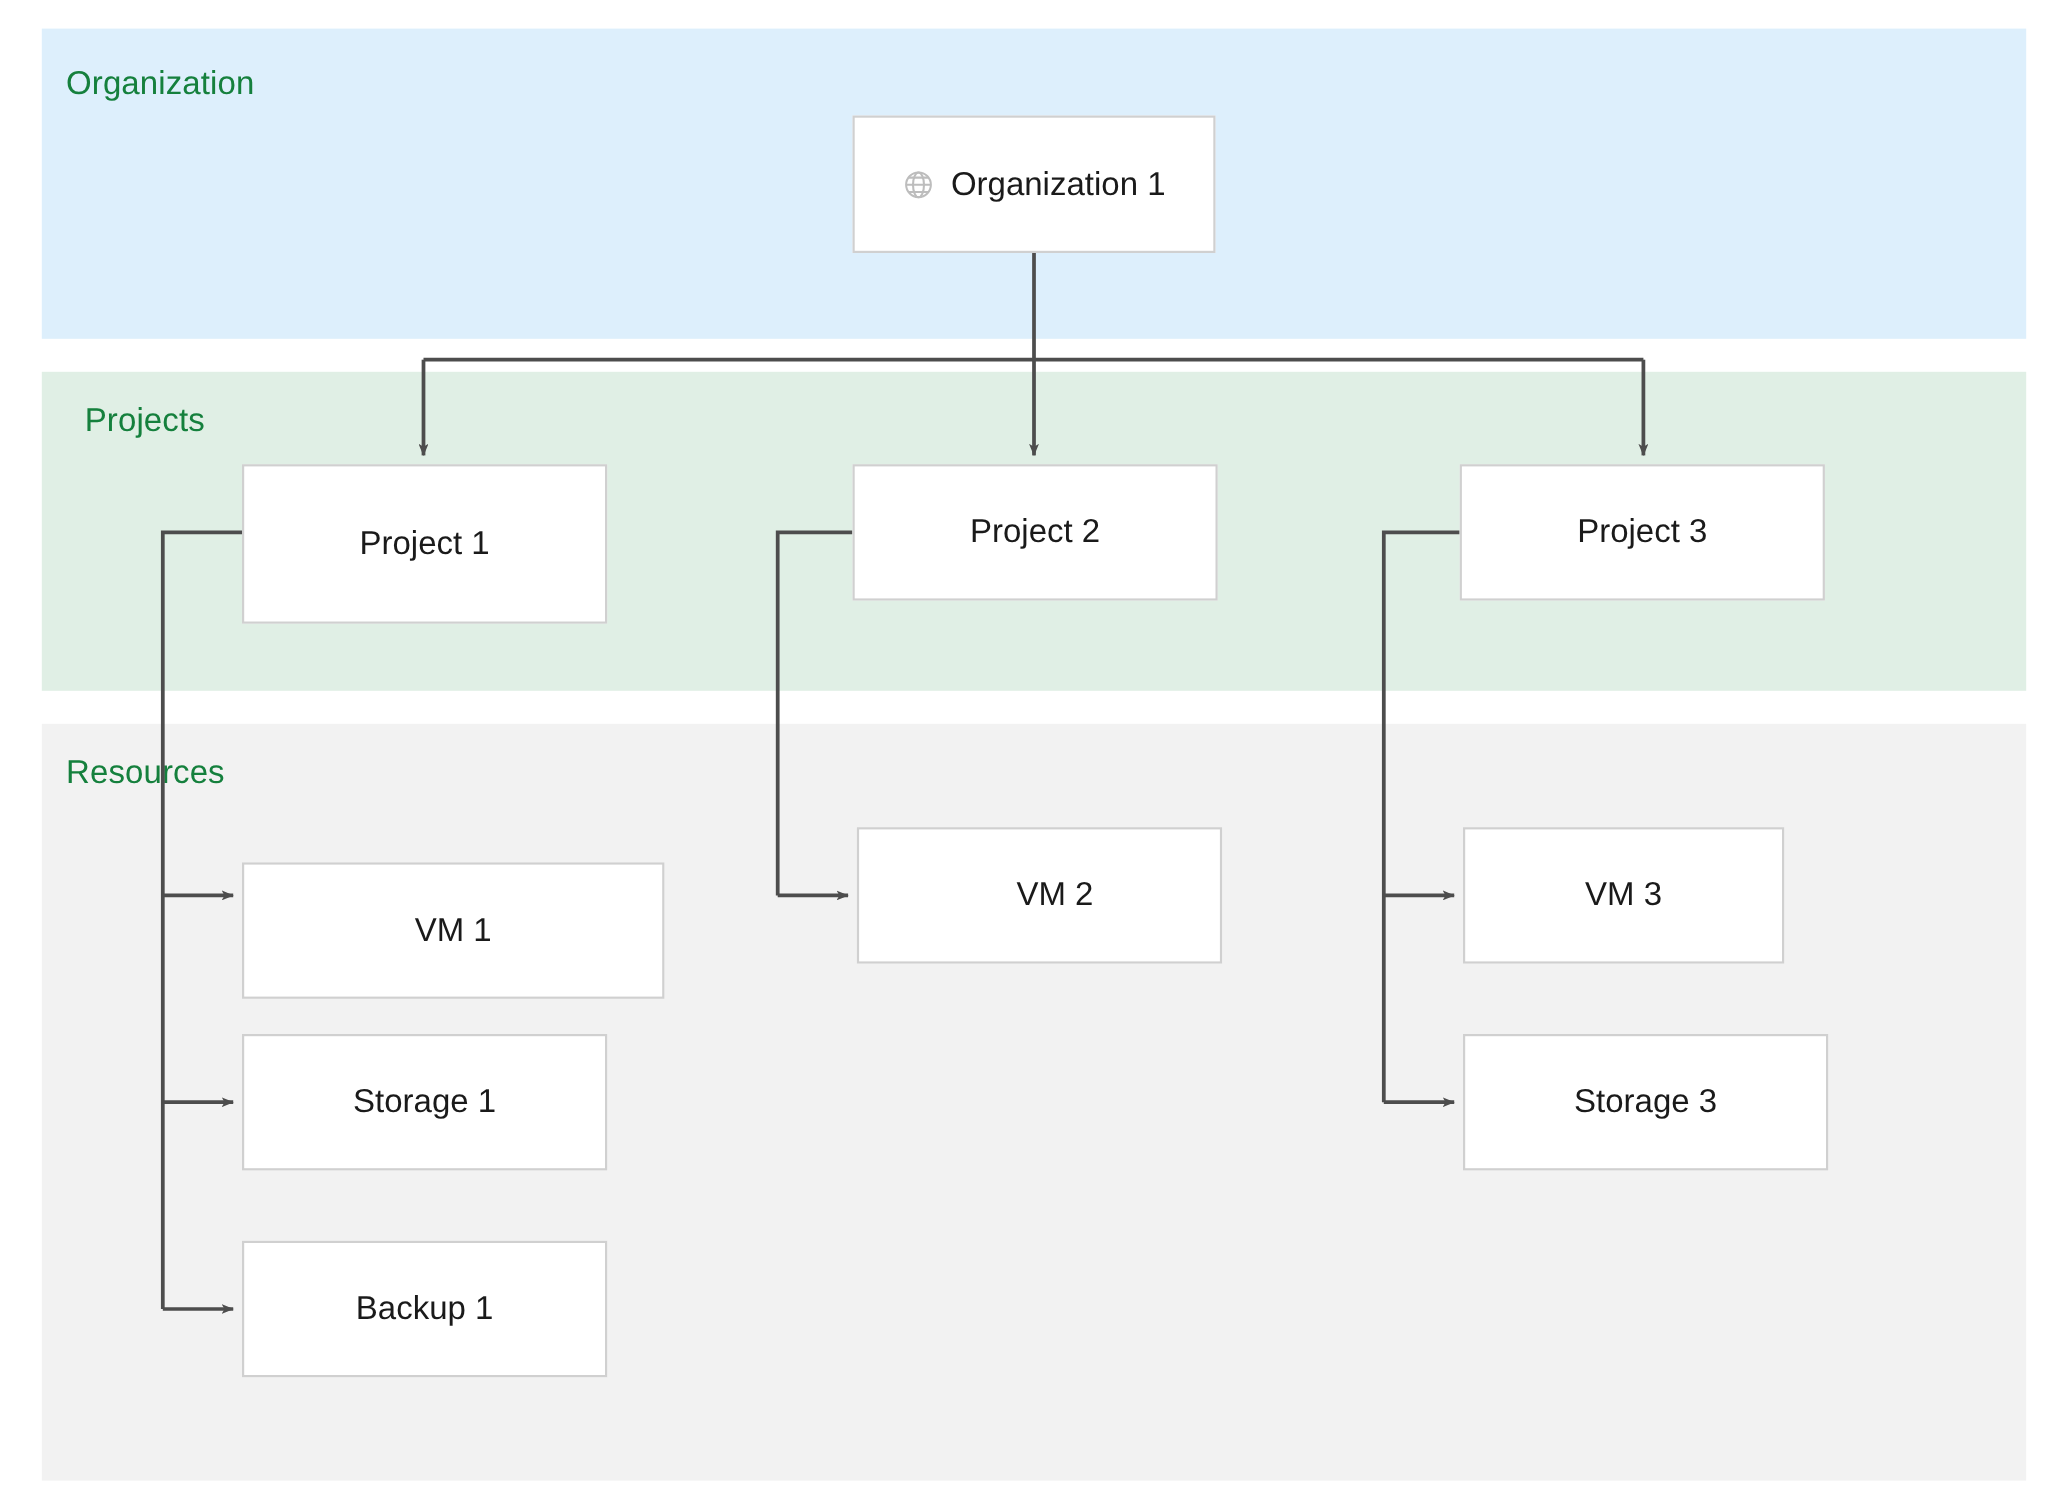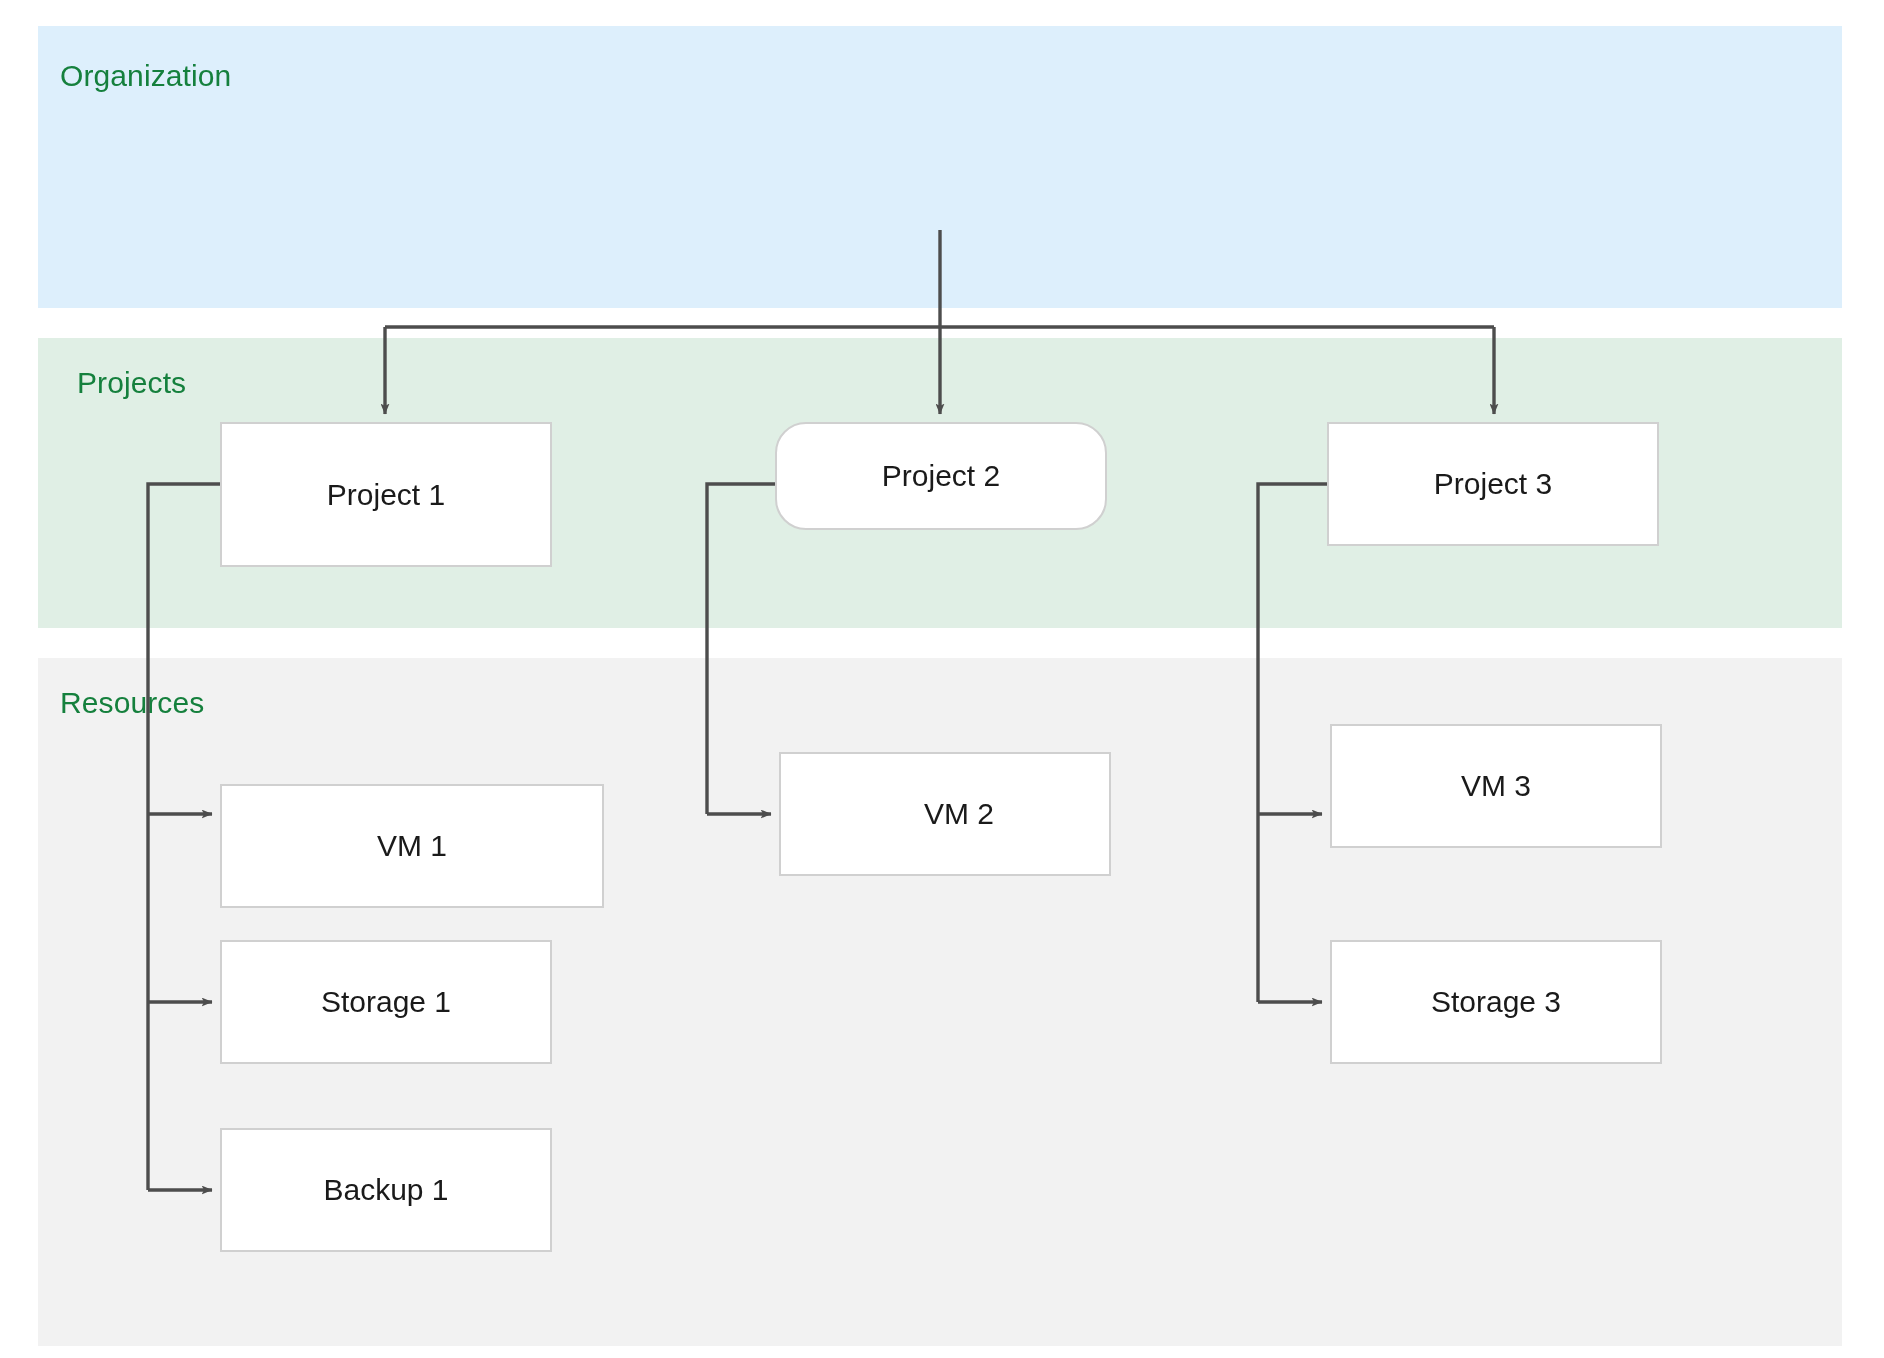--- a/index.html
+++ b/index.html
@@ -124,26 +124,38 @@
 
       <path d="M775,484 L707,484 L707,814"></path>
       <path d="M707,814 L771,814" marker-end="url(#arrowhead)"></path>
 
       <path d="M1327,484 L1258,484 L1258,1002"></path>
       <path d="M1258,814 L1322,814" marker-end="url(#arrowhead)"></path>
       <path d="M1258,1002 L1322,1002" marker-end="url(#arrowhead)"></path>
     </g>
   </svg>
 
+  <div class="node with-icon" style="left:775px; top:105px; width:330px; height:125px;">
+    <span class="globe-icon">
+      <svg viewBox="0 0 24 24" width="30" height="30" fill="none" stroke="#bdbdbd" stroke-width="1.5">
+        <circle cx="12" cy="12" r="9"></circle>
+        <ellipse cx="12" cy="12" rx="4" ry="9"></ellipse>
+        <line x1="3" y1="12" x2="21" y2="12"></line>
+        <line x1="4.6" y1="6.8" x2="19.4" y2="6.8"></line>
+        <line x1="4.6" y1="17.2" x2="19.4" y2="17.2"></line>
+      </svg>
+    </span>
+    <span class="node-label">Organization 1</span>
+  </div>
 
   <div class="node" style="left:220px; top:422px; width:332px; height:145px;">
     <span class="node-label">Project 1</span>
   </div>
 
-  <div class="node" style="left:775px; top:422px; width:332px; height:108px;border-radius:31px;">
+  <div class="node" style="left:775px; top:422px; width:332px; height:124px;">
     <span class="node-label">Project 2</span>
   </div>
 
   <div class="node" style="left:1327px; top:422px; width:332px; height:124px;text-align:right;">
     <span class="node-label">Project 3</span>
   </div>
 
   <div class="node" style="left:220px; top:784px; width:384px; height:124px;">
     <span class="node-label">VM 1</span>
   </div>
@@ -153,21 +165,21 @@
   </div>
 
   <div class="node" style="left:220px; top:1128px; width:332px; height:124px;">
     <span class="node-label">Backup 1</span>
   </div>
 
   <div class="node" style="left:779px; top:752px; width:332px; height:124px;padding-left:28px;">
     <span class="node-label">VM 2</span>
   </div>
 
-  <div class="node" style="left:1330px; top:724px; width:332px; height:124px;">
+  <div class="node" style="left:1330px; top:752px; width:292px; height:124px;">
     <span class="node-label">VM 3</span>
   </div>
 
   <div class="node" style="left:1330px; top:940px; width:332px; height:124px;">
     <span class="node-label">Storage 3</span>
   </div>
 
 </div>
 
 </body></html>

